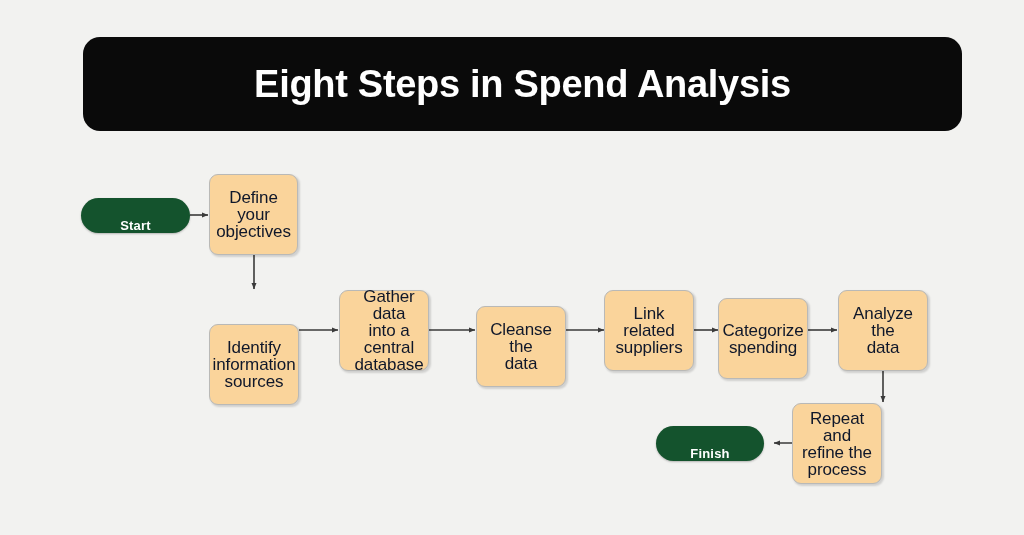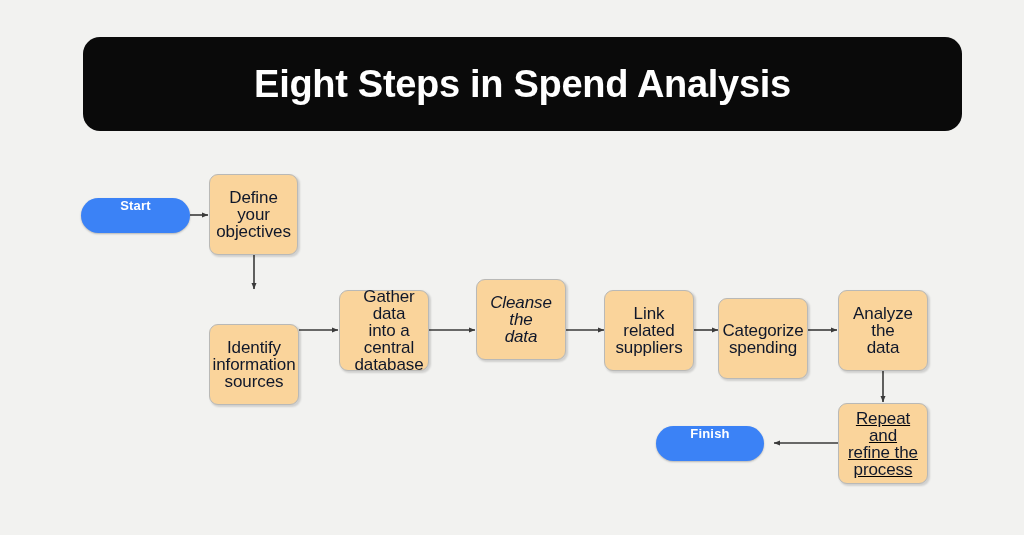--- a/index.html
+++ b/index.html
@@ -38,24 +38,24 @@
     font-size: 38px;
     font-weight: bold;
     letter-spacing: -0.3px;
     font-family: "Liberation Sans", sans-serif;
     white-space: nowrap;
   }
 
   
   .pill {
     position: absolute;
-    background: #3b82f6;
+    background: #14532d;
     border-radius: 999px;
     display: flex;
-    align-items: flex-start;
+    align-items: flex-end;
     justify-content: center;
     box-shadow: 0 1px 2px rgba(0,0,0,0.25);
   }
   .pill-label {
     color: #ffffff;
     font-size: 13px;
     font-weight: bold;
     letter-spacing: 0.2px;
     white-space: nowrap;
   }
@@ -143,41 +143,41 @@
 information
 sources</span>
   </div>
 
   <div class="node" style="left:339px; top:290px; width:90px; height:81px;padding-left:16px;">
     <span class="node-label">Gather data
 into a central
 database</span>
   </div>
 
-  <div class="node" style="left:476px; top:279px; width:90px; height:81px;font-style:italic;">
+  <div class="node" style="left:476px; top:306px; width:90px; height:81px;">
     <span class="node-label">Cleanse the
 data</span>
   </div>
 
   <div class="node" style="left:604px; top:290px; width:90px; height:81px;">
     <span class="node-label">Link related
 suppliers</span>
   </div>
 
   <div class="node" style="left:718px; top:290px; width:90px; height:81px;margin-top:8px;">
     <span class="node-label">Categorize
 spending</span>
   </div>
 
   <div class="node" style="left:838px; top:290px; width:90px; height:81px;">
     <span class="node-label">Analyze the
 data</span>
   </div>
 
-  <div class="node" style="left:838px; top:403px; width:90px; height:81px;text-decoration:underline;">
+  <div class="node" style="left:792px; top:403px; width:90px; height:81px;">
     <span class="node-label">Repeat and
 refine the
 process</span>
   </div>
 
   <div class="pill" style="left:656px; top:426px; width:108px; height:35px;">
     <span class="pill-label">Finish</span>
   </div>
 
 </div>

